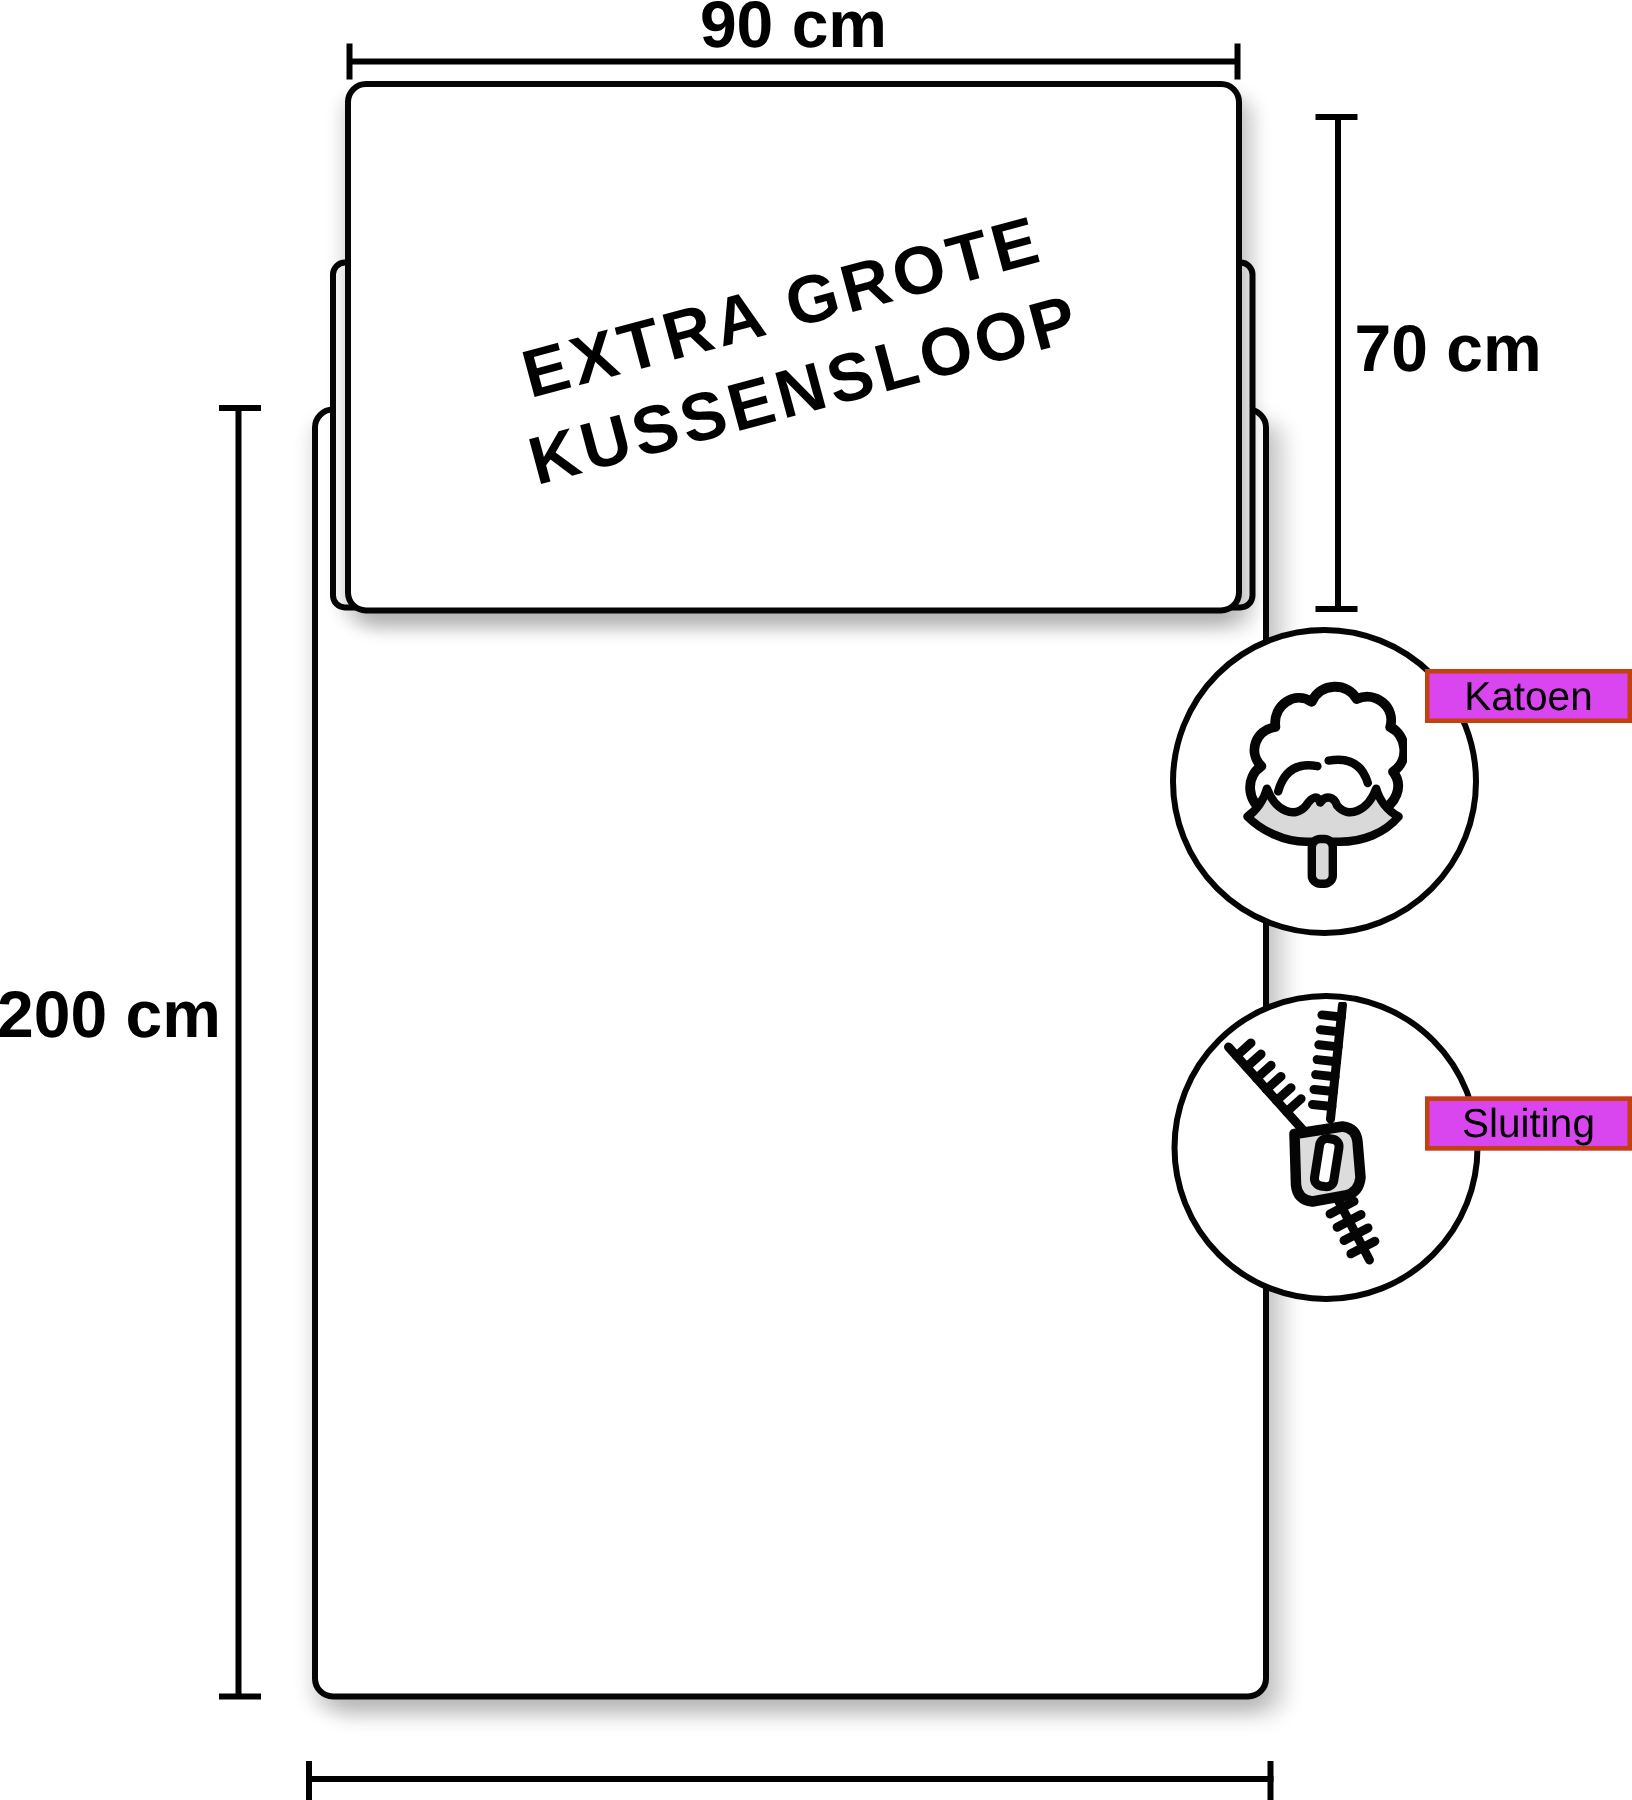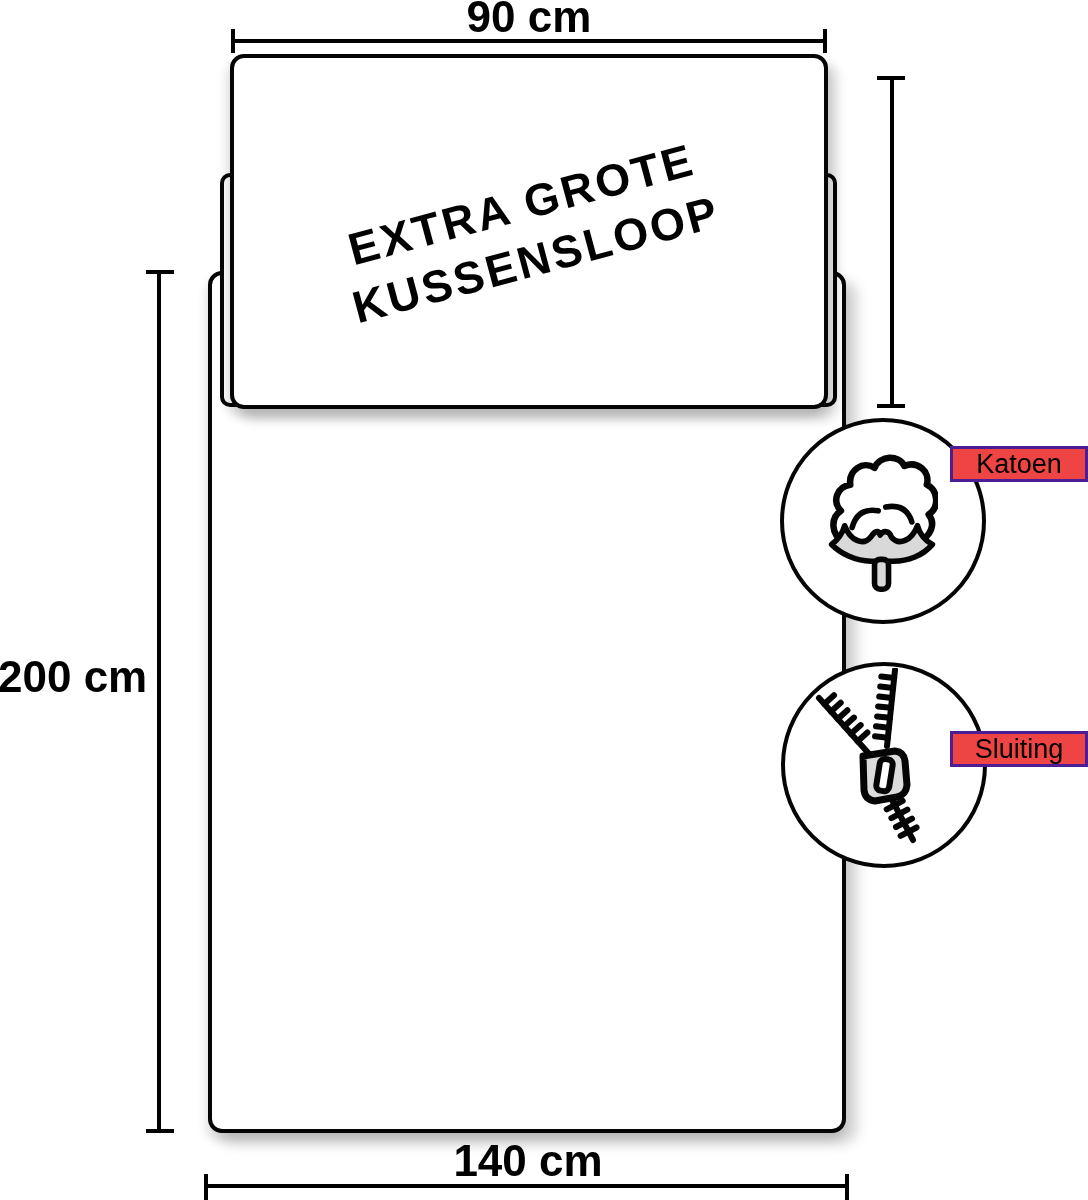--- a/index.html
+++ b/index.html
@@ -75,22 +75,22 @@
   .badge-circle {
     width: 206px; height: 206px;
     background: #ffffff;
     border: 4px solid #050505;
     border-radius: 50%;
     box-sizing: border-box;
     z-index: 5;
   }
   .badge-box {
     width: 138px; height: 36px;
-    background: #ef4444;
-    border: 3px solid #4c1d95;
+    background: #d946ef;
+    border: 3px solid #c2410c;
     box-sizing: border-box;
     z-index: 6;
     display: flex;
     align-items: center;
     justify-content: center;
     font-size: 27px;
     color: #000000;
   }
 </style>
 </head>
@@ -112,25 +112,25 @@
   <div class="abs dlabel" style="left:233px; top:-8px; width:592px; text-align:center;">90 cm</div>
   <div class="abs dline" style="left:233px; top:39px; width:592px; height:4px;"></div>
   <div class="abs dline" style="left:231px; top:29px; width:4px; height:24px;"></div>
   <div class="abs dline" style="left:823px; top:29px; width:4px; height:24px;"></div>
 
   <div class="abs dlabel" style="left:-2px; top:652px;">200 cm</div>
   <div class="abs dline" style="left:157px; top:272px; width:4px; height:860px;"></div>
   <div class="abs dline" style="left:146px; top:270px; width:28px; height:4px;"></div>
   <div class="abs dline" style="left:146px; top:1129px; width:28px; height:4px;"></div>
 
+  <div class="abs dlabel" style="left:903px; top:208px;">70 cm</div>
   <div class="abs dline" style="left:890px; top:78px; width:4px; height:330px;"></div>
   <div class="abs dline" style="left:877px; top:76px; width:28px; height:4px;"></div>
   <div class="abs dline" style="left:877px; top:404px; width:28px; height:4px;"></div>
 
-  <div class="abs dlabel" style="left:210px; top:1136px; width:636px; text-align:center; z-index:4;">140 cm</div>
   <div class="abs dline" style="left:206px; top:1184px; width:643px; height:4px;"></div>
   <div class="abs dline" style="left:204px; top:1174px; width:4px; height:26px;"></div>
   <div class="abs dline" style="left:845px; top:1174px; width:4px; height:26px;"></div>
 
   <div class="abs badge-circle" style="left:780px; top:418px;">
     <svg style="position:absolute; left:42px; top:24px;" width="112" height="152" viewBox="0 0 120 152" fill="none" xmlns="http://www.w3.org/2000/svg">
 
       <path d="M 18 96 C 6 90 4 72 16 64 C 6 54 12 38 26 36 C 24 20 40 10 52 18 C 58 4 78 4 84 16 C 98 10 112 22 108 36 C 120 42 122 60 110 68 C 118 78 112 92 100 96 C 104 104 96 112 86 108 C 74 116 52 116 40 106 C 30 110 20 104 18 96 Z" fill="#ffffff" stroke="#050505" stroke-width="7" stroke-linejoin="round"></path>
       <path d="M 28 82 Q 34 60 56 64" stroke="#050505" stroke-width="6" stroke-linecap="round"></path>
       <path d="M 64 60 Q 86 56 92 76" stroke="#050505" stroke-width="6" stroke-linecap="round"></path>

